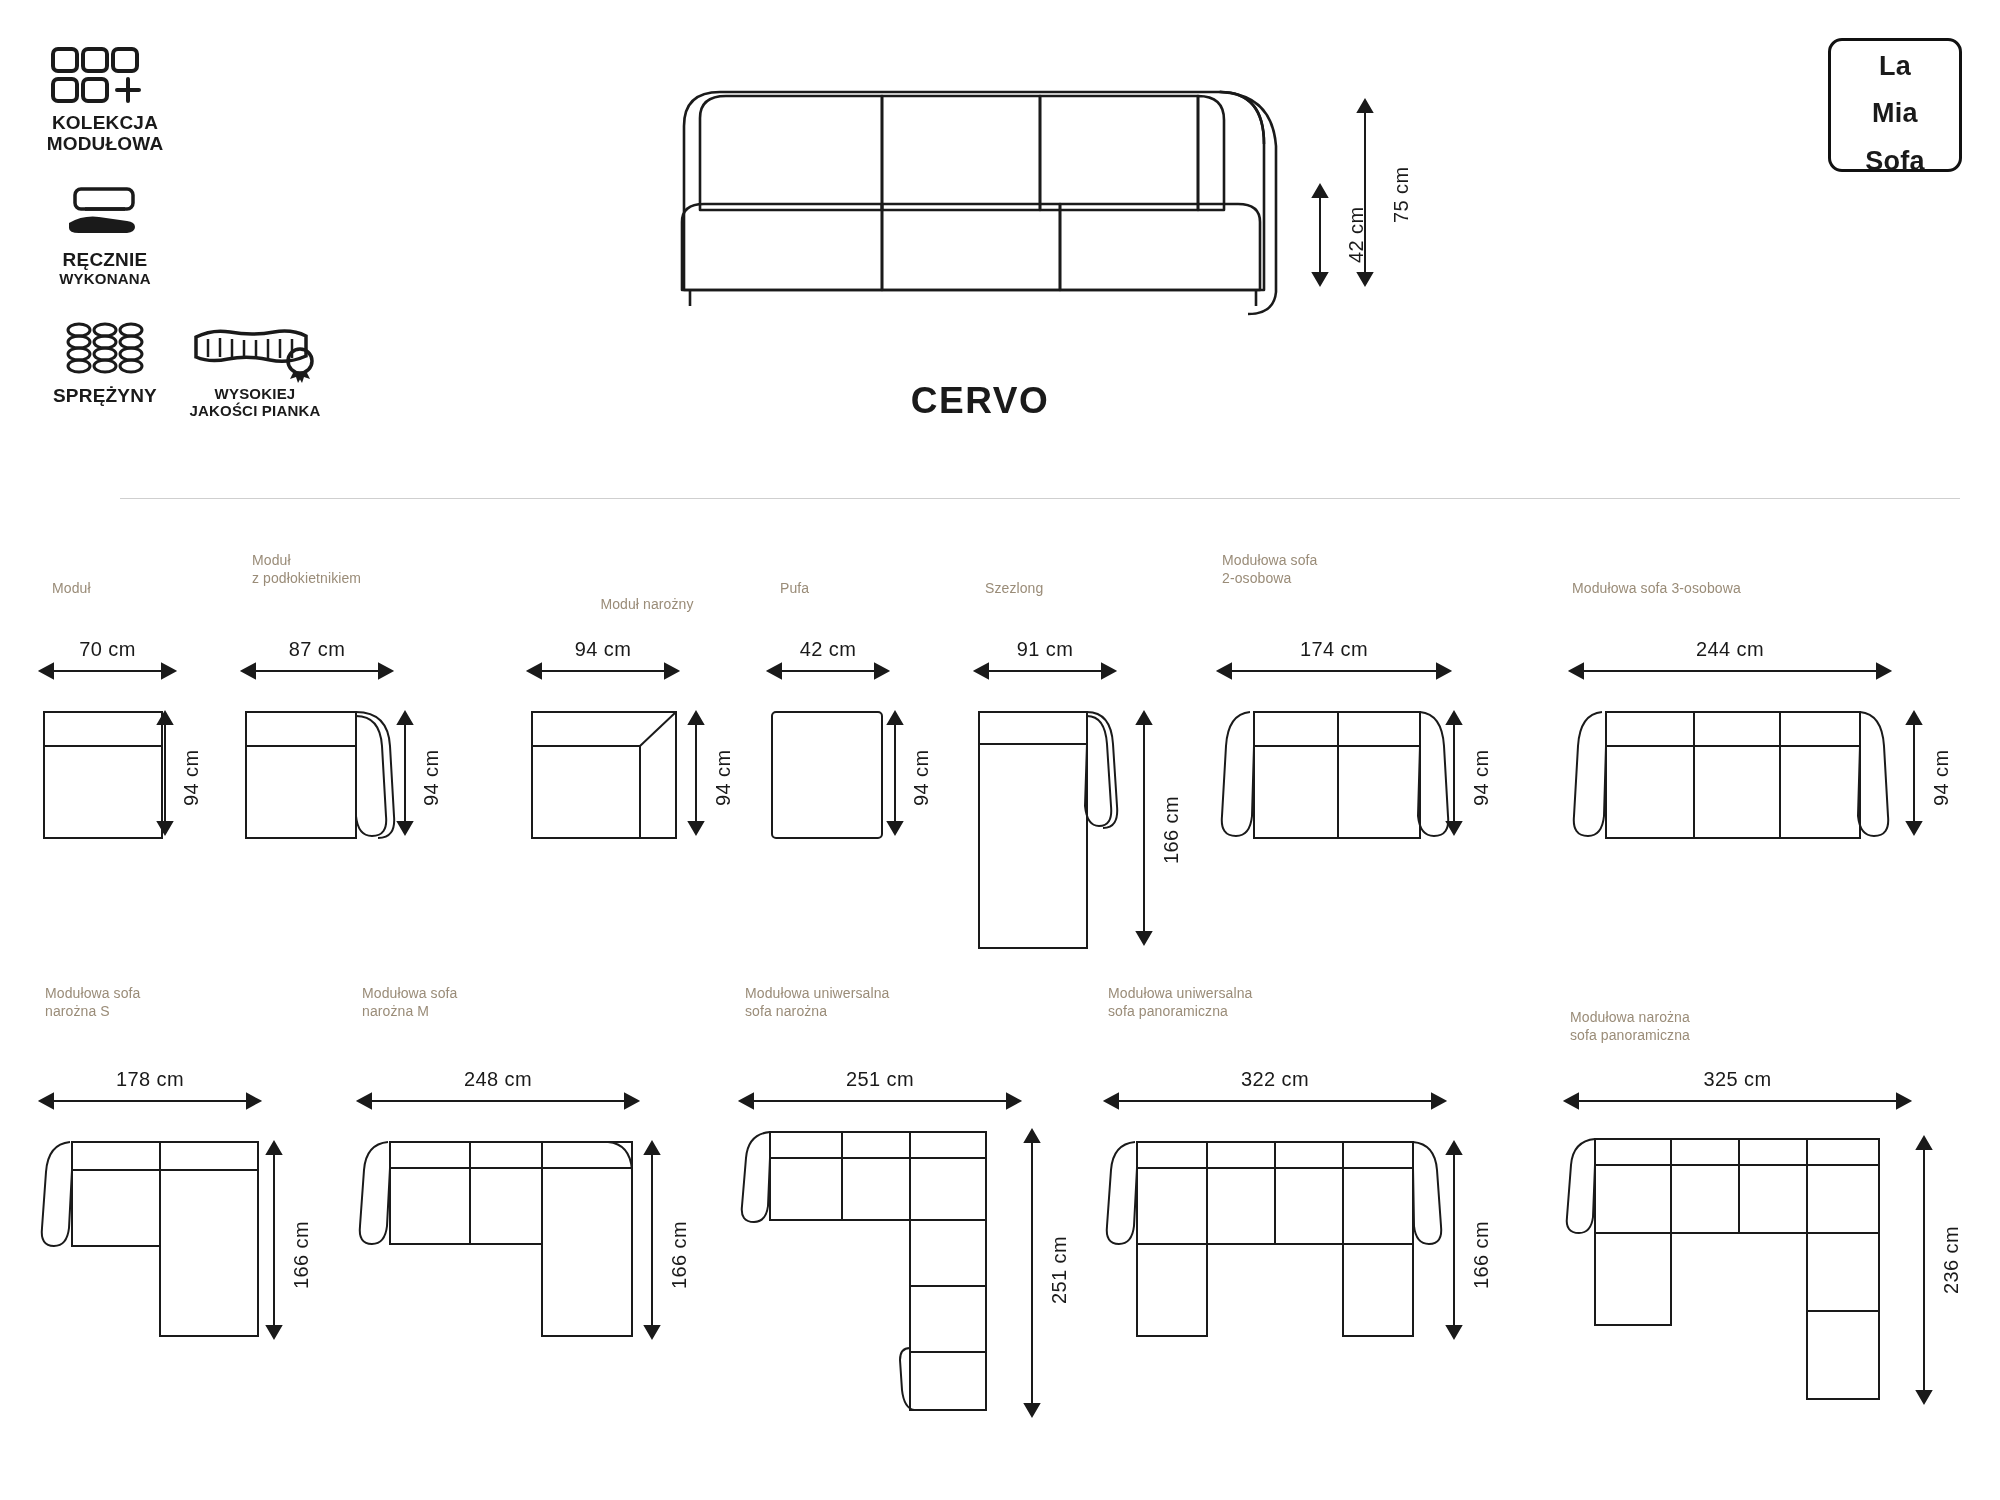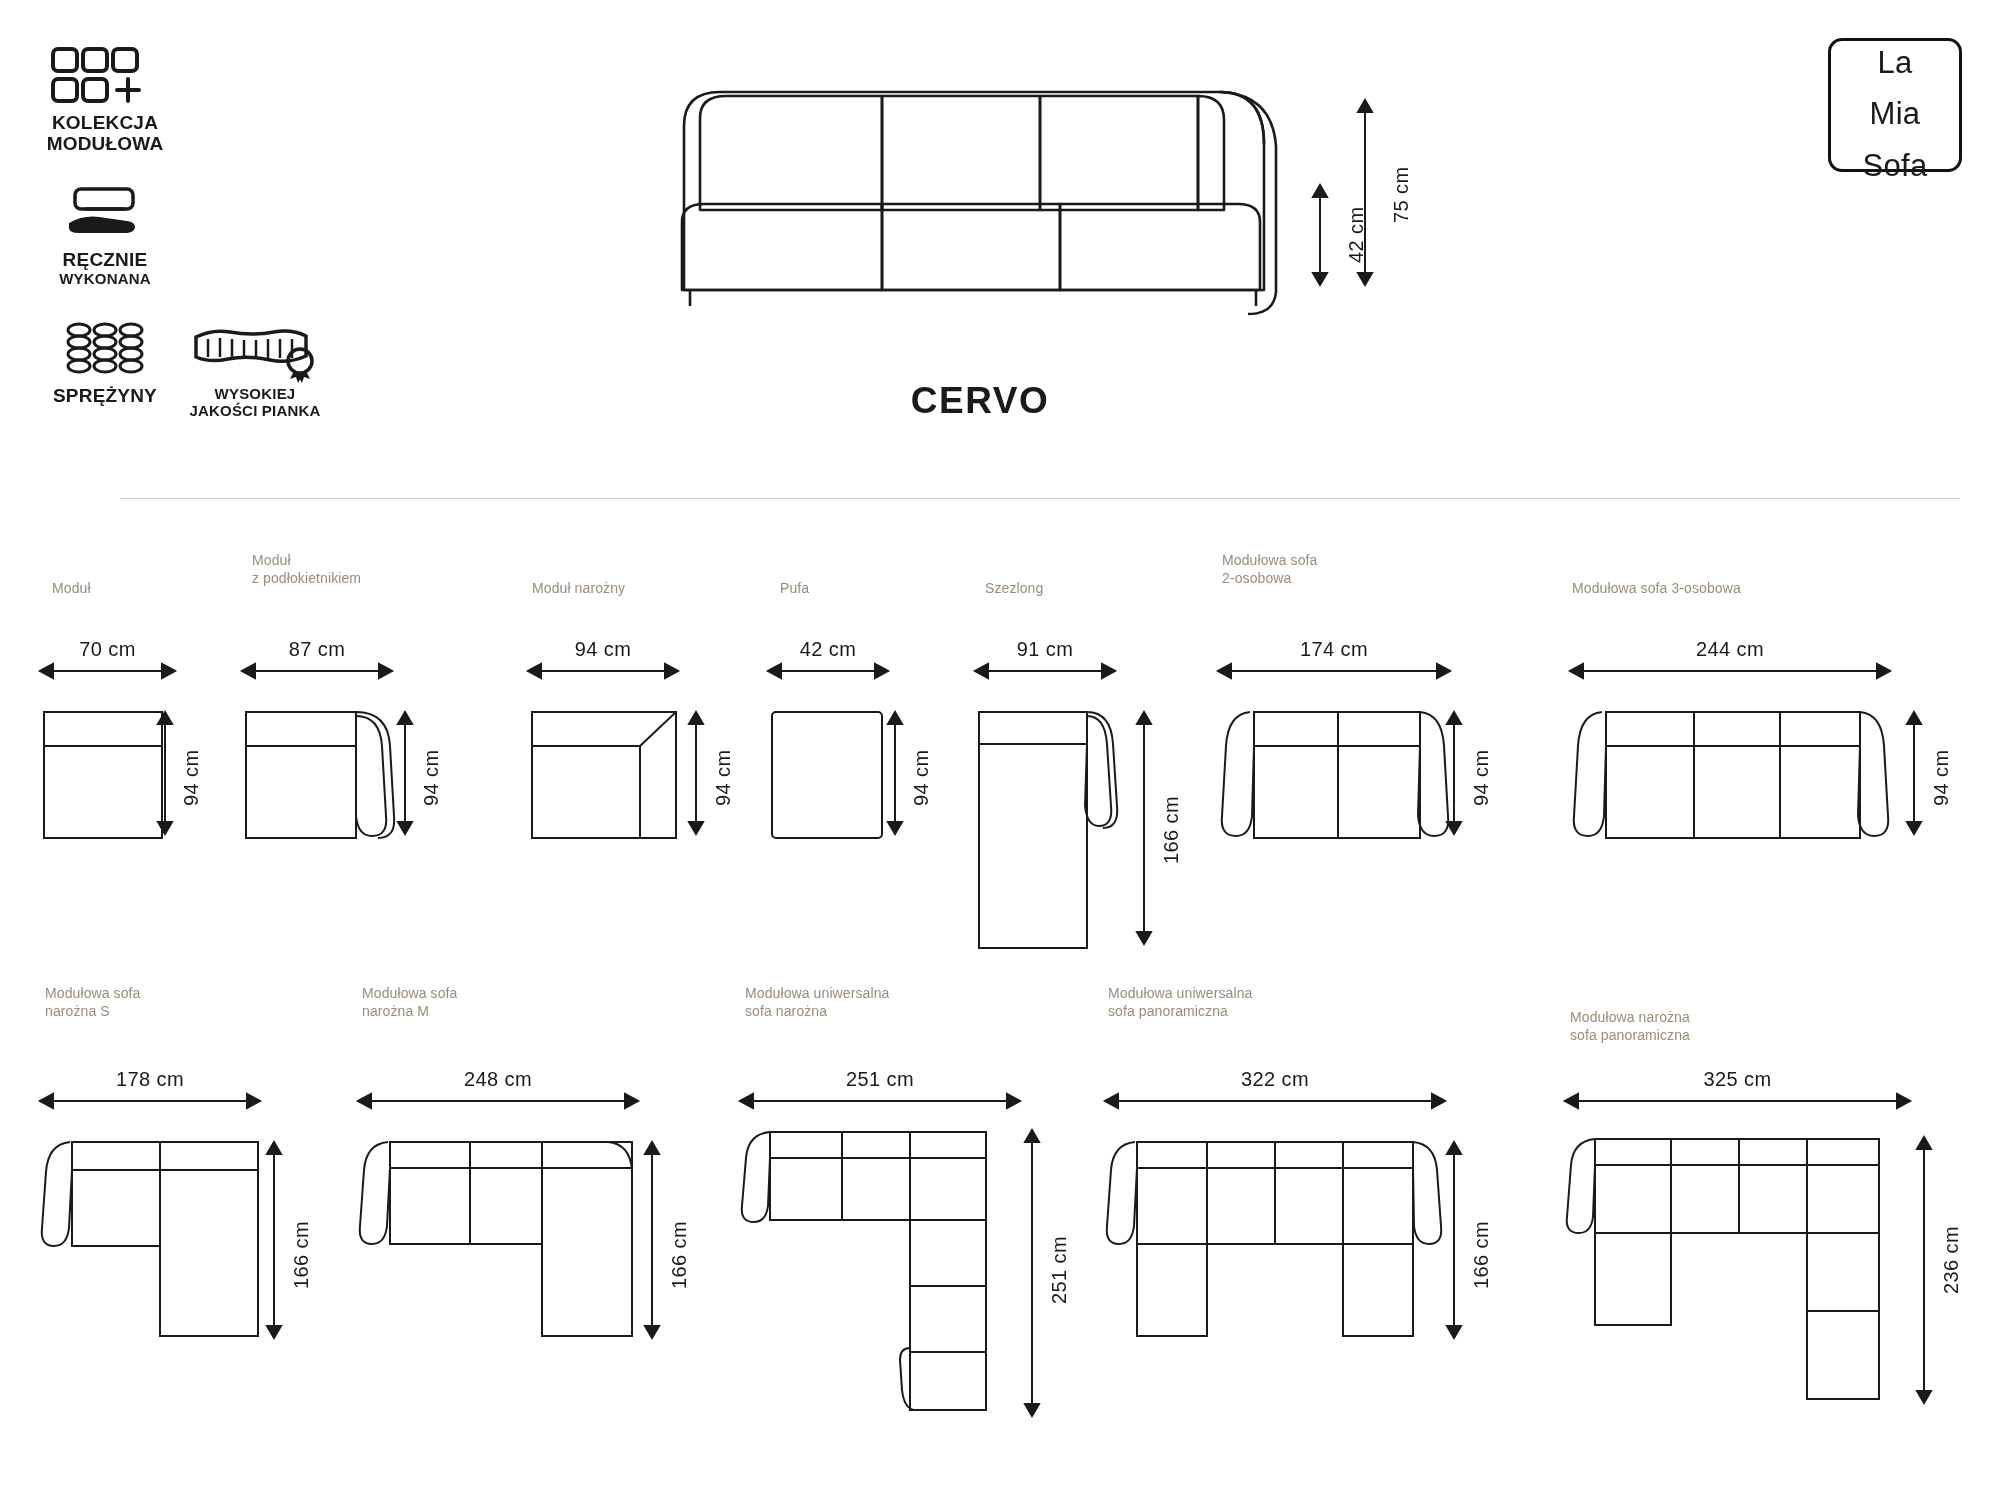--- a/index.html
+++ b/index.html
@@ -58,22 +58,22 @@
     width: 128px;
     height: 128px;
     border: 3px solid #111;
     border-radius: 14px;
     display: flex;
     flex-direction: column;
     align-items: center;
     justify-content: center;
   }
   .logo-box div {
-    font-weight: normal;
-    font-size: 31px;
+    font-weight: bold;
+    font-size: 27px;
     line-height: 1.08;
     letter-spacing: .3px;
     margin-top: 18px;
   }
 
   
   .hero {
     position: absolute;
     left: 660px;
     top: 60px;
@@ -331,21 +331,21 @@
 <div class="item" style="left:395px; top:712px;">
   <svg width="20" height="122" viewBox="0 0 20 122">
     <g stroke="#1a1a1a" stroke-width="2" fill="#1a1a1a">
       <path d="M10 10 L10 112"></path>
         <path d="M10 0 l-7 12 h14 z"></path>
         <path d="M10 122 l-7 -12 h14 z"></path>
     </g>
   </svg>
 </div>
 
-<div class="item" style="left:532px; top:580px; width:230px;">
+<div class="item" style="left:532px; top:596px; width:230px;text-align:center;">
   <div class="item-title">Moduł narożny</div>
 </div>
 <div class="item" style="left:528px; top:638px; width:150px;">
   <div class="dim-top">94 cm</div>
   <svg width="150" height="20" viewBox="0 0 150 20">
     <g stroke="#1a1a1a" stroke-width="2" fill="#1a1a1a">
       <path d="M10 10 L140 10"></path>
         <path d="M0 10 l13 -7 v14 z"></path>
         <path d="M150 10 l-13 -7 v14 z"></path>
     </g>

